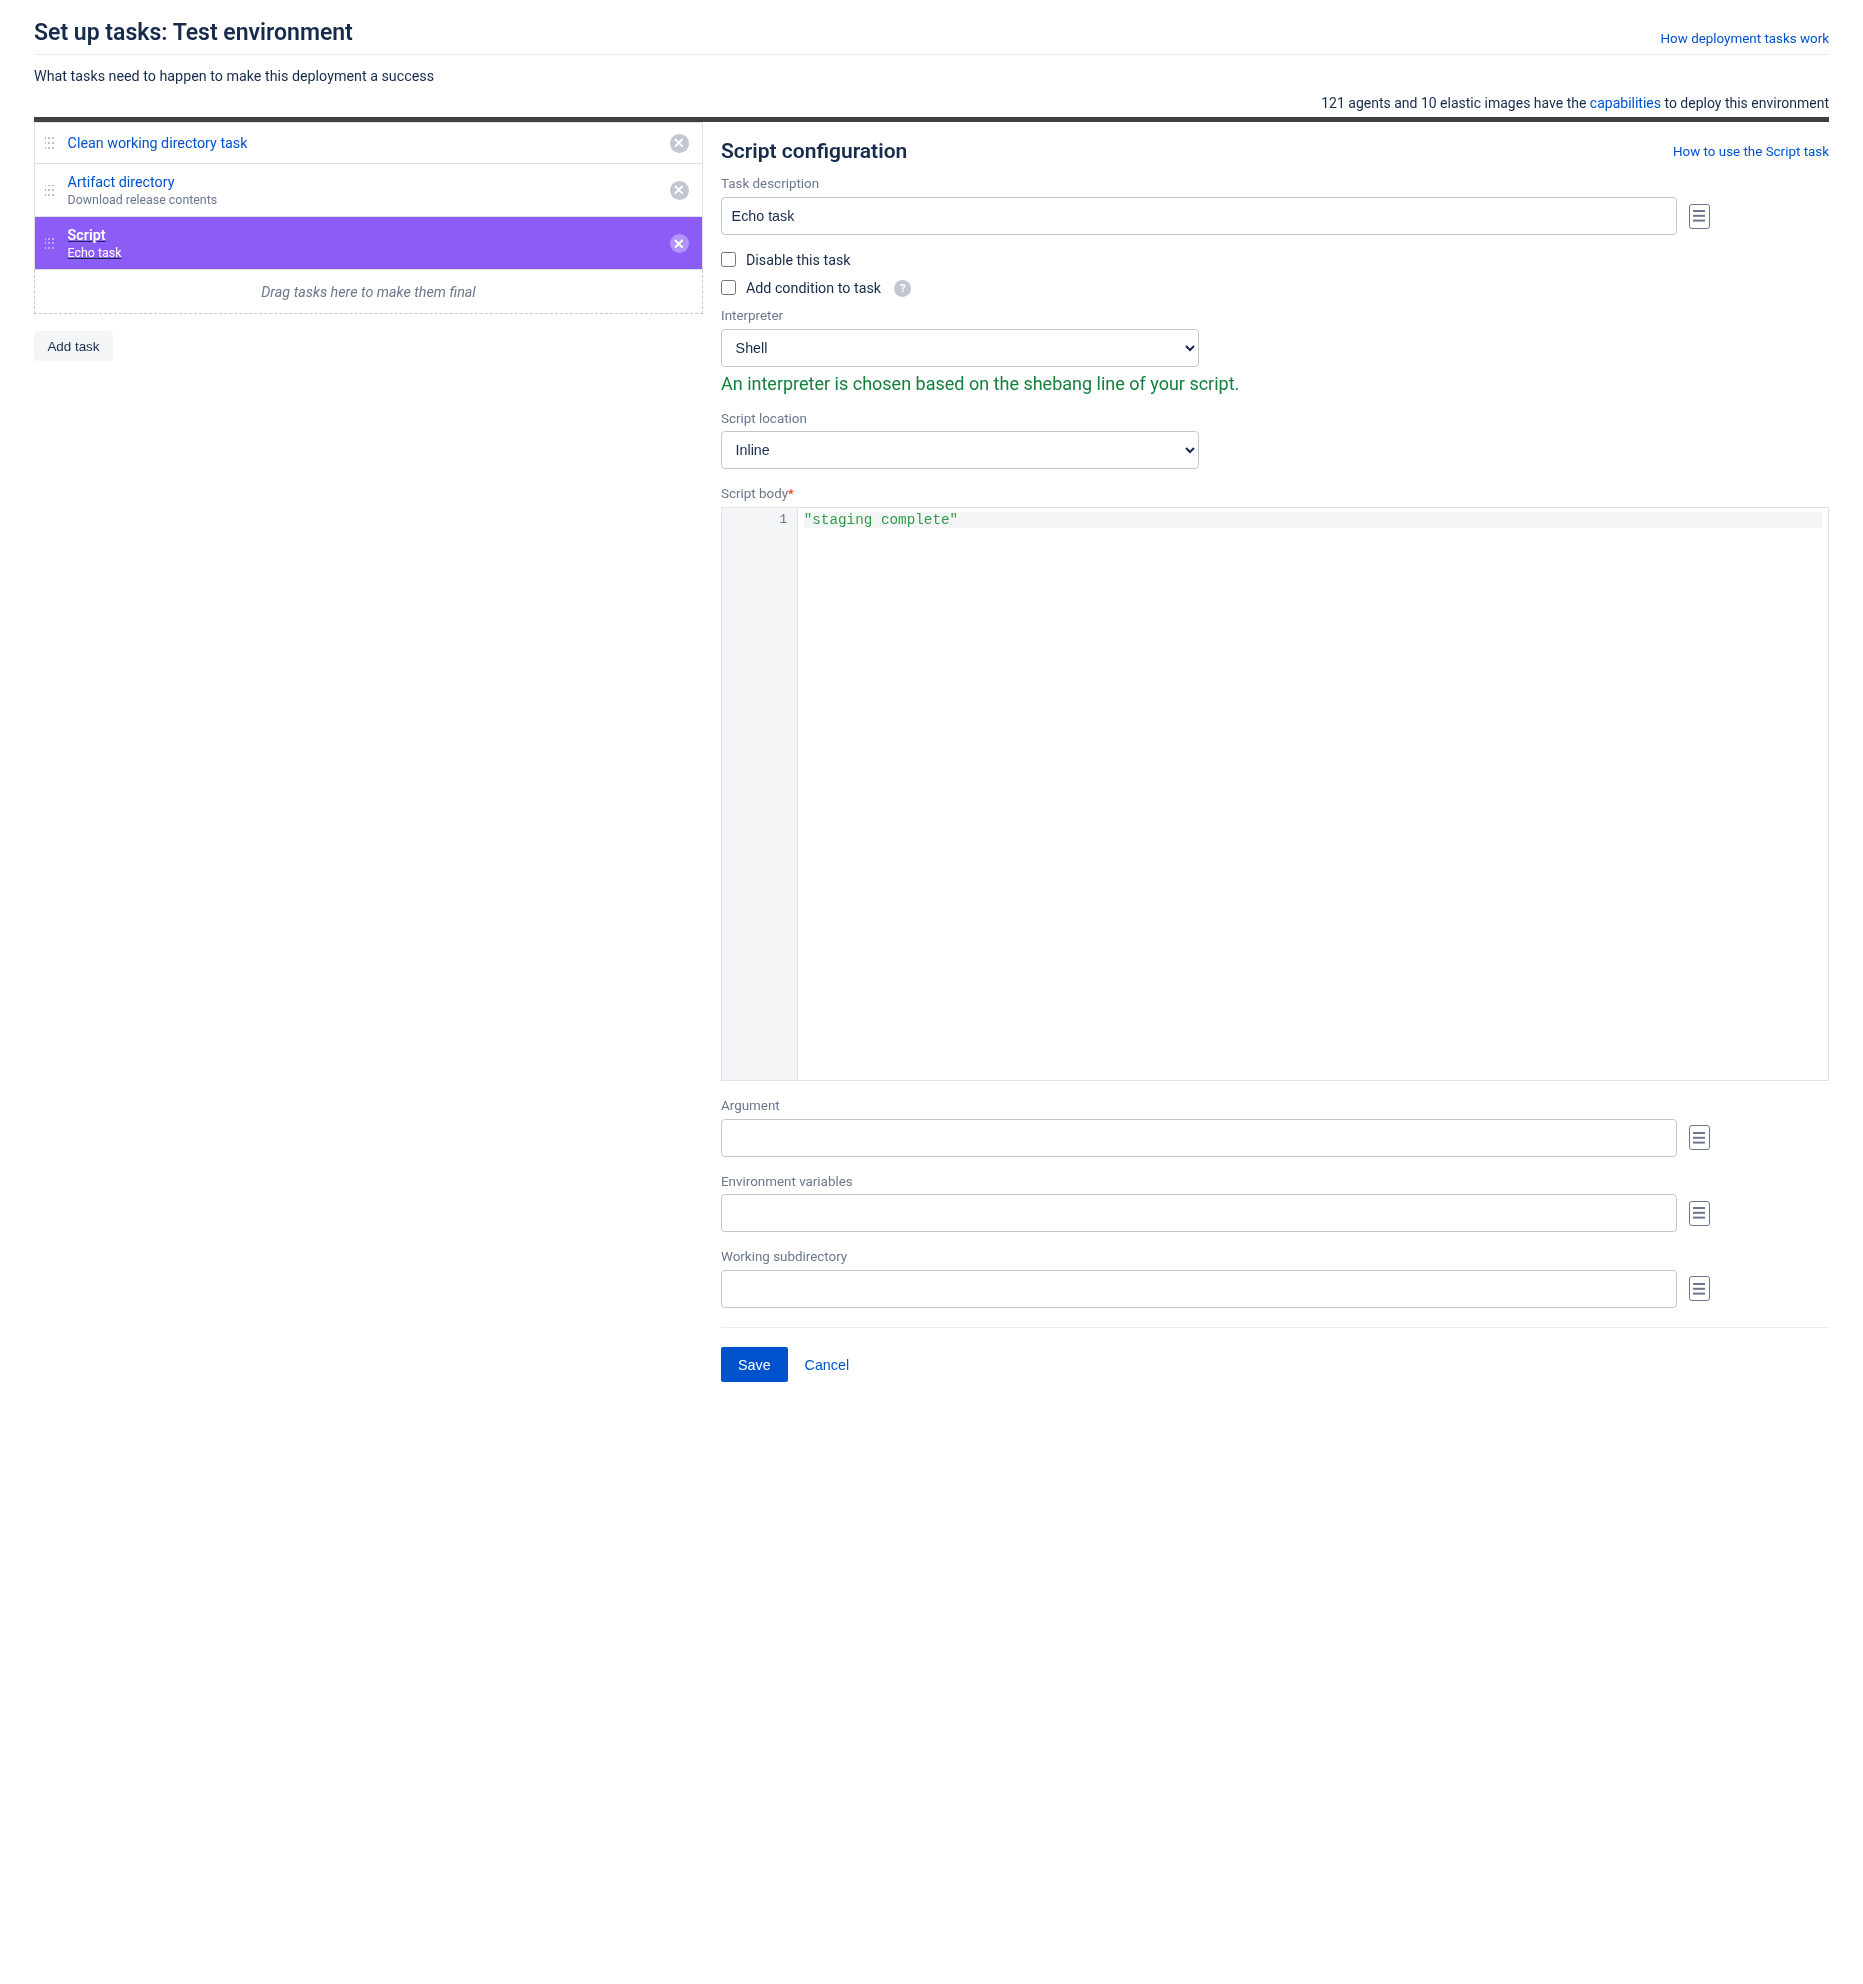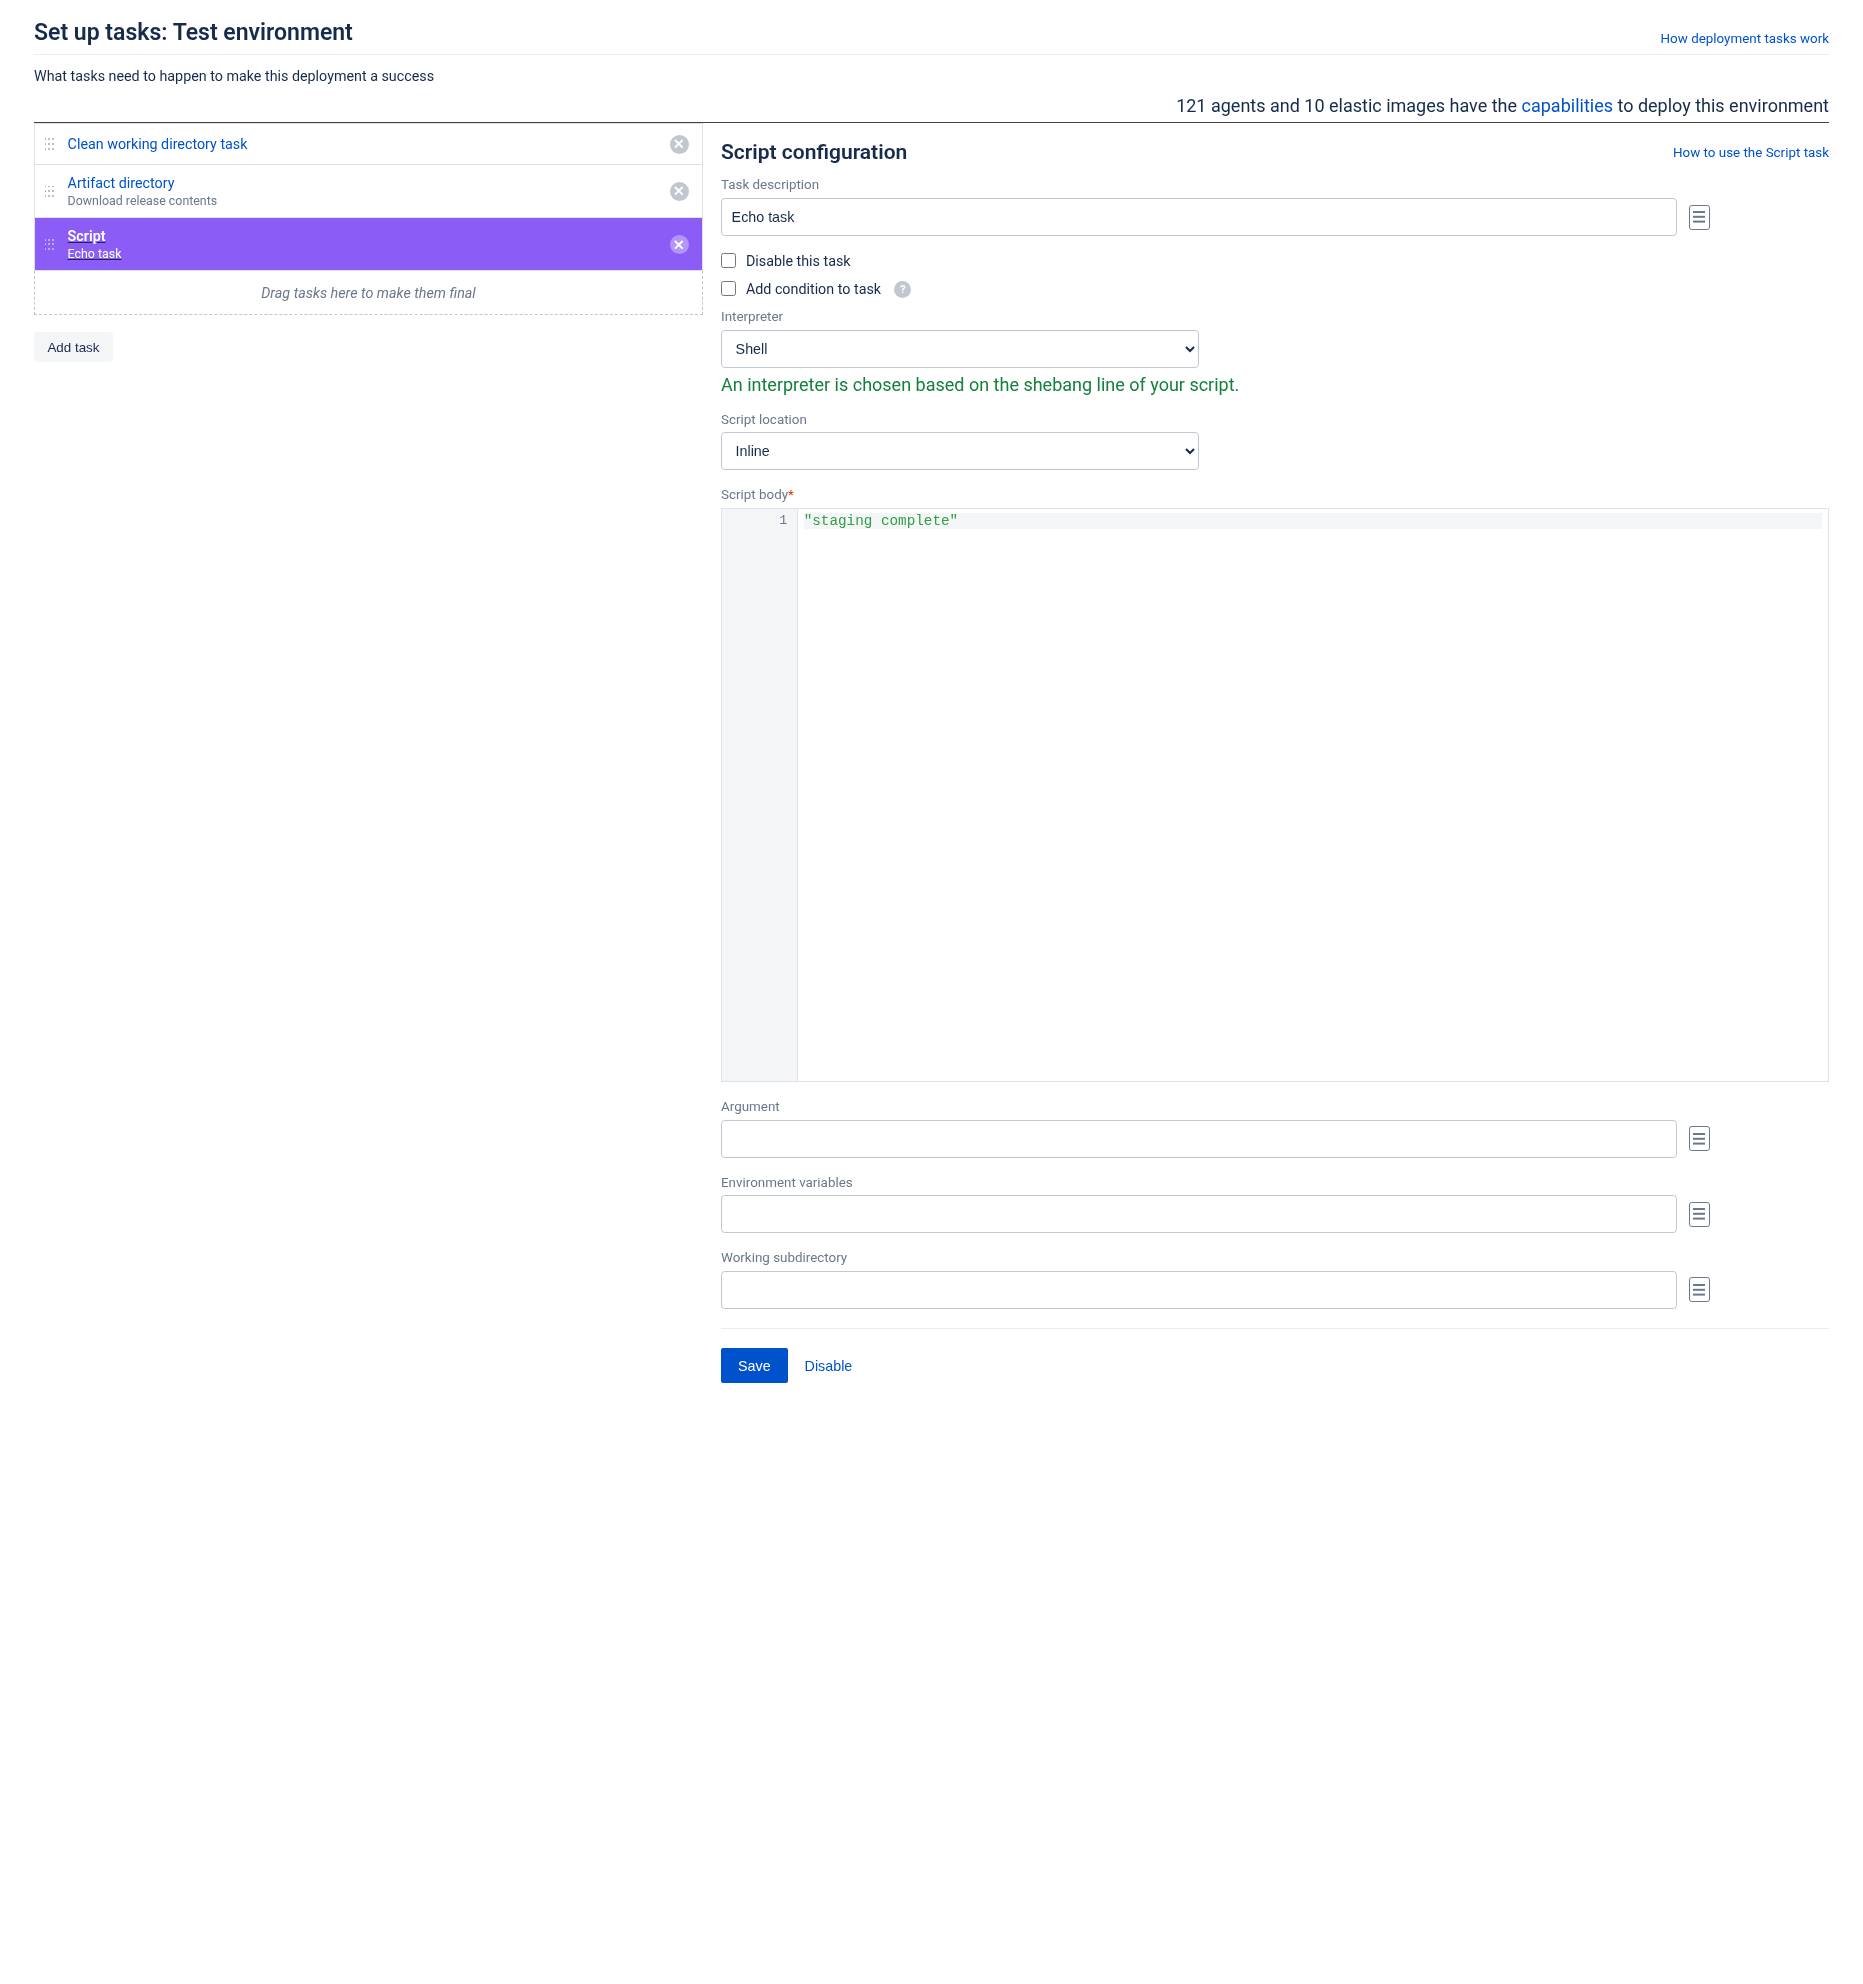--- a/index.html
+++ b/index.html
@@ -23,23 +23,23 @@
     font-weight: 600;
     color: #172B4D;
   }
   .help-link-top { font-size: 13.4px; }
   .hr { border-top: 1px solid #ebecf0; margin-bottom: 5.7px; }
   .subtitle { color: #172B4D; font-size: 14.3px; margin: 13.4px 0 5.7px 0; }
 
   .agents-row {
     text-align: right;
     color: #172B4D;
-    font-size: 18px;
+    font-size: 14px;
     padding: 5.7px 0 5.7px 0;
-    border-bottom: 1px solid #404040;
+    border-bottom: 5px solid #404040;
   }
 
   .body-grid {
     display: flex;
     gap: 18px;
   }
   .left-col { width: 669px; flex-shrink: 0; }
   .right-col { flex: 1; padding-top: 17px; }
 
   
@@ -355,17 +355,17 @@
           <input type="text" class="text-input" value="" style="">
         </div>
         <div class="list-icon"></div>
       </div>
     </div>
 
     <div class="divider"></div>
 
     <div class="actions">
       <button class="btn-primary">Save</button>
-      <button class="btn-link">Disable</button>
+      <button class="btn-link">Cancel</button>
     </div>
   </div>
 </div>
 
 
 </body></html>

